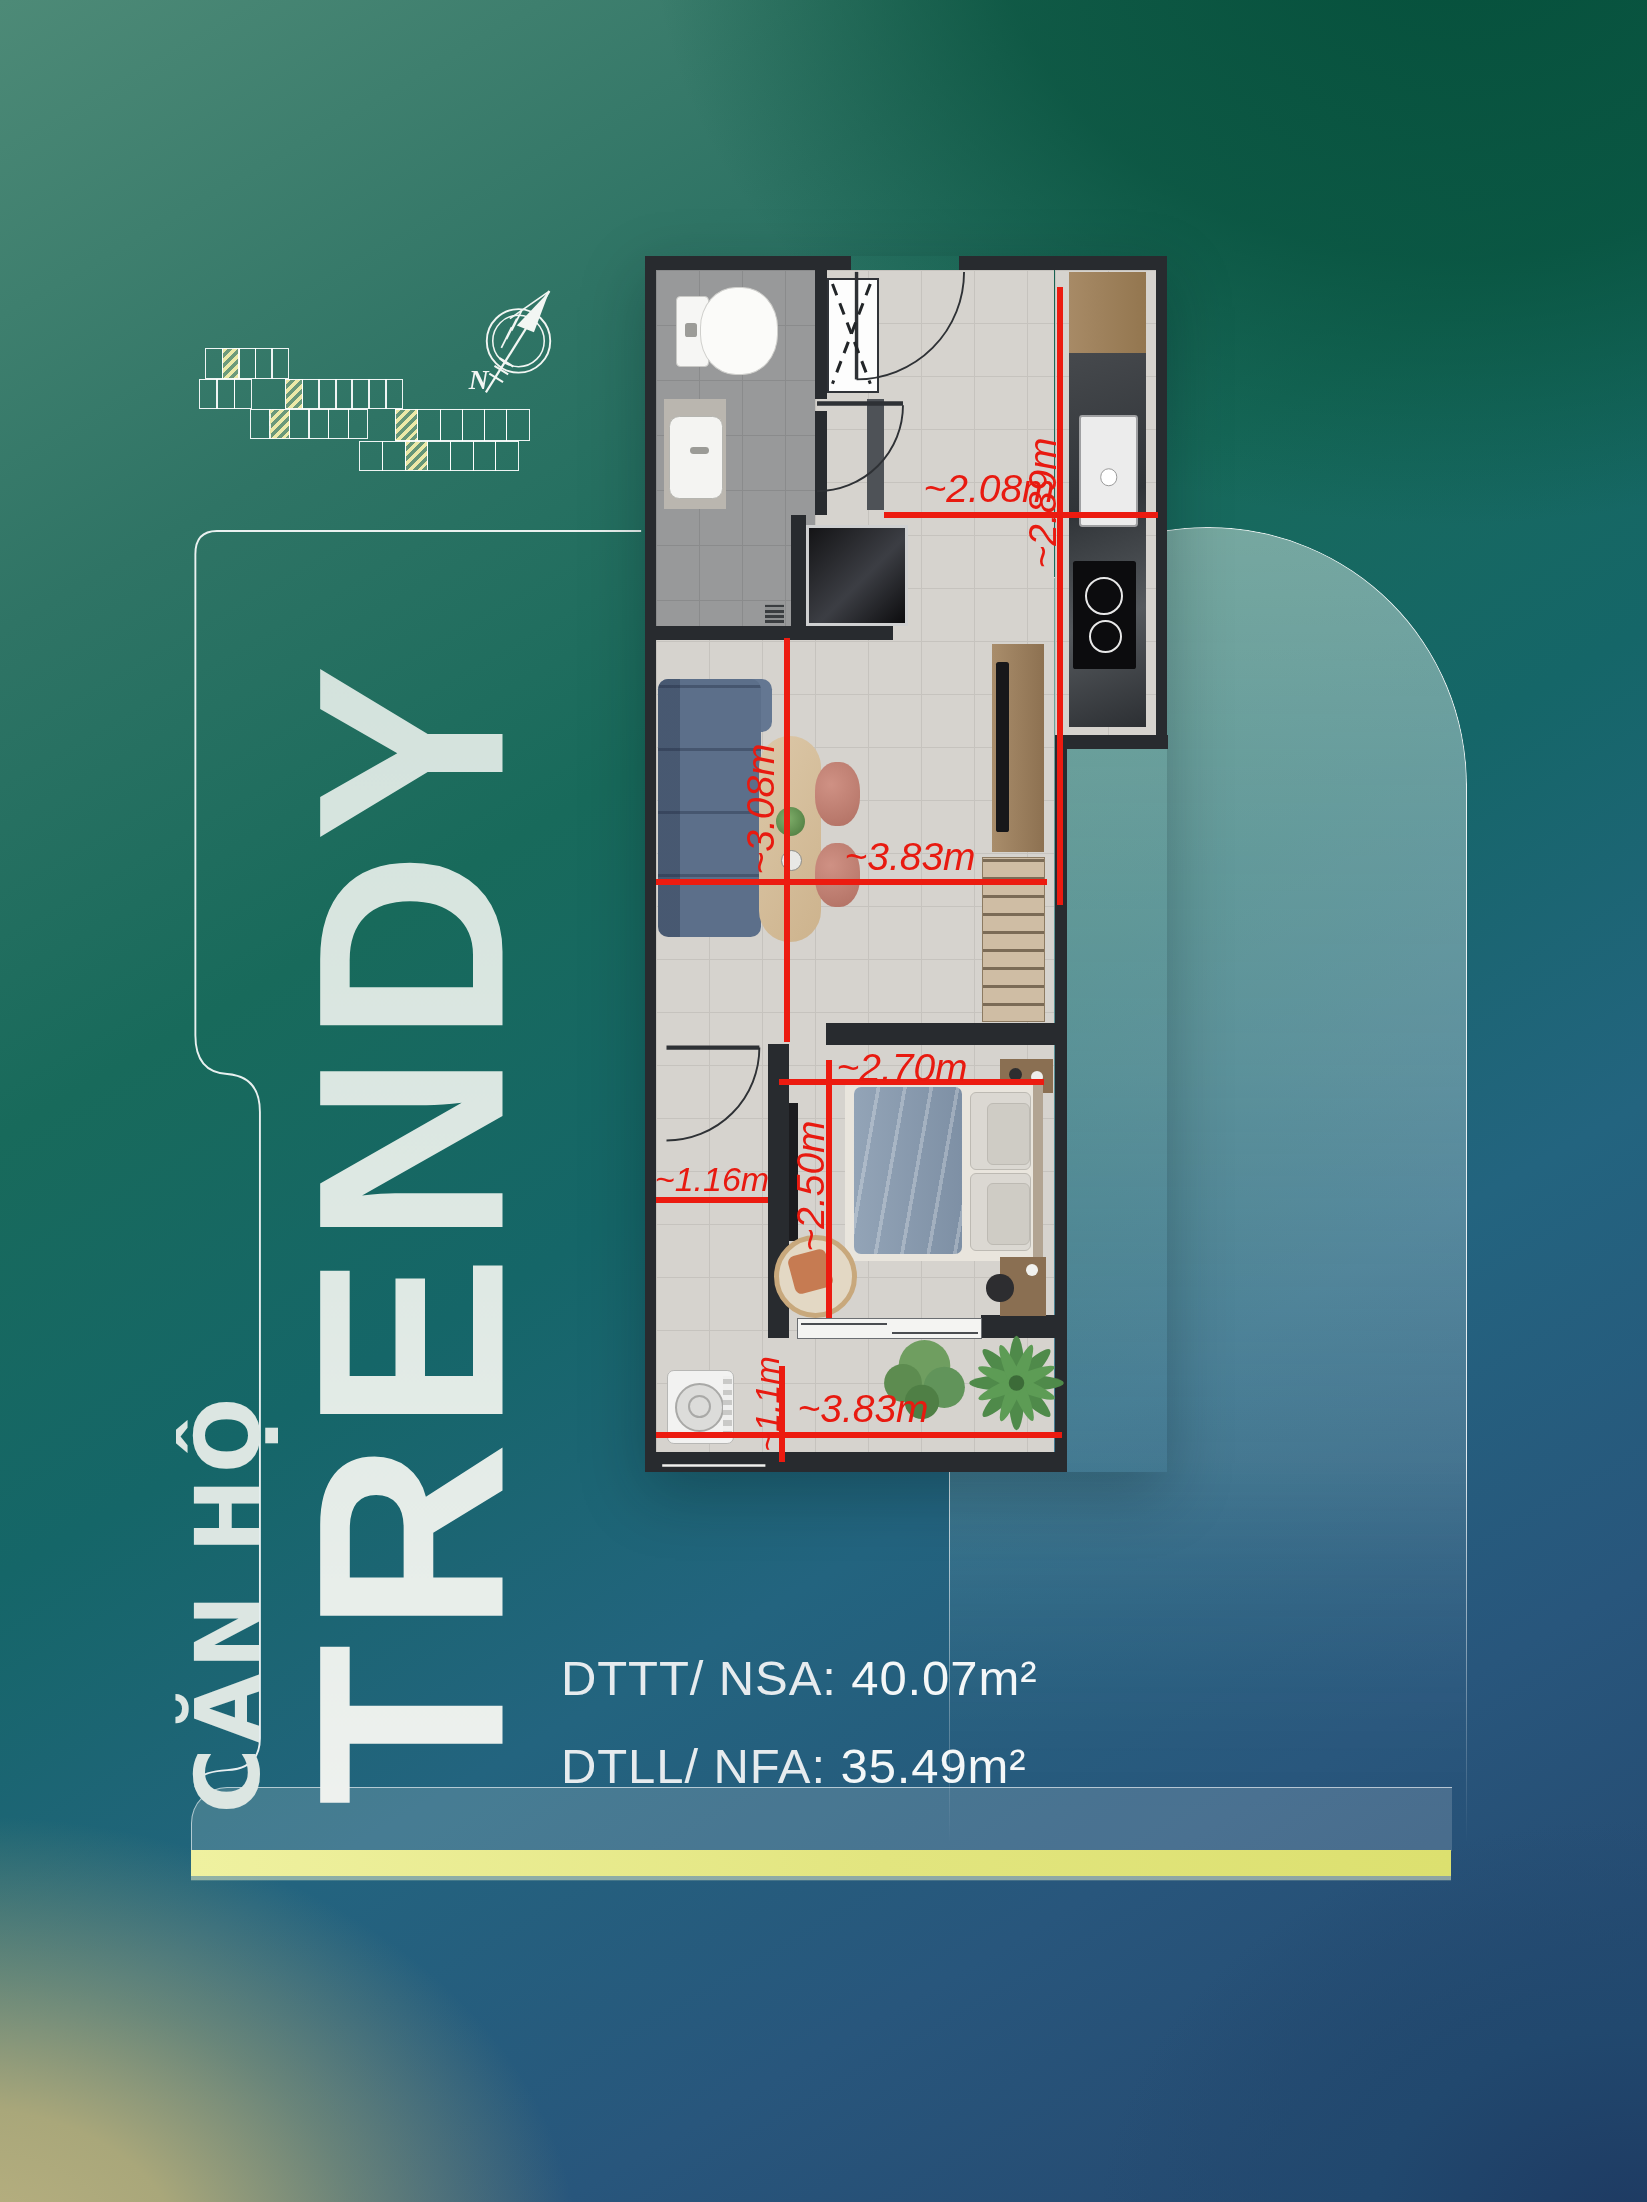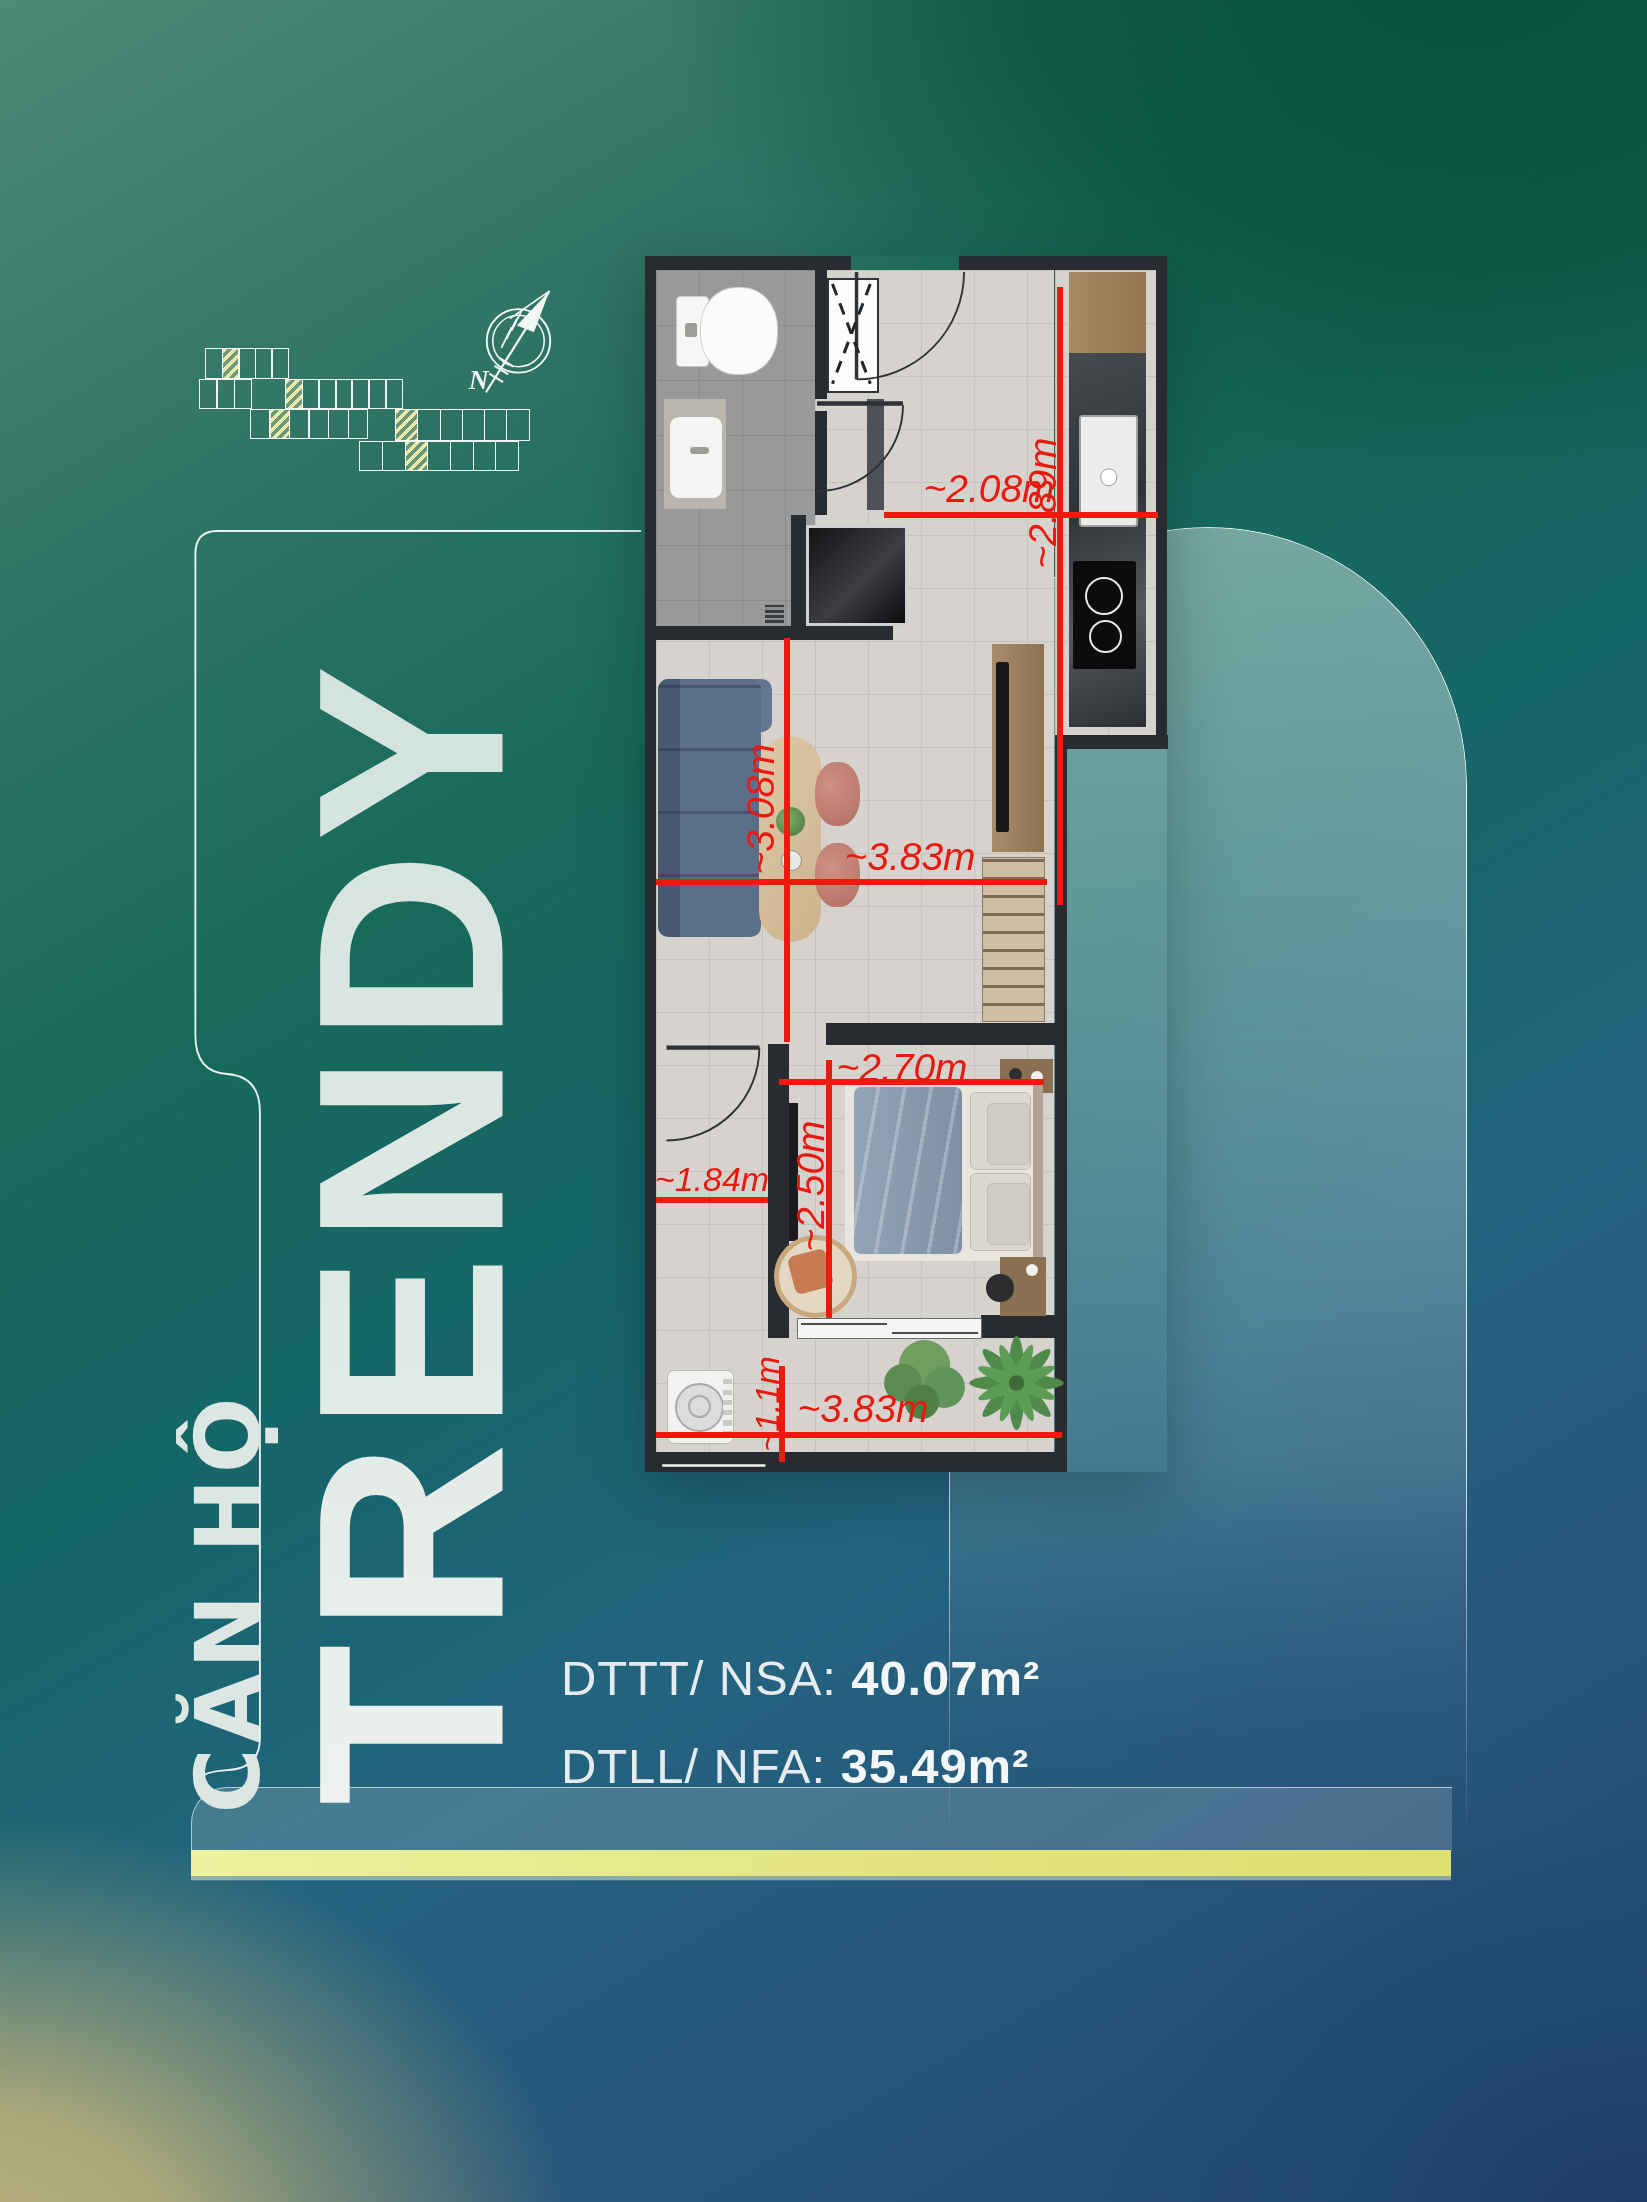--- a/index.html
+++ b/index.html
@@ -35,21 +35,21 @@
   .trendy{left:411px;top:1230px;transform:translate(-50%,-50%) rotate(-90deg);
     font-size:265px;font-weight:bold;letter-spacing:10.3px;line-height:1;white-space:nowrap;
     background:linear-gradient(to right,#eef1ee 0%,#dfe9e4 45%,#d3e2dc 100%);
     -webkit-background-clip:text;background-clip:text;color:transparent;}
   .canho{left:228px;top:1603px;transform:translate(-50%,-50%) rotate(-90deg);
     font-family:"DejaVu Sans","Liberation Sans",sans-serif;
     font-size:89px;font-weight:bold;letter-spacing:5.2px;line-height:1;white-space:nowrap;color:#dce6e2;}
 
   
   .arealine{left:561px;white-space:nowrap;color:#e6ebee;font-size:49px;letter-spacing:0.9px;}
-  .arealine b{color:#f4f7f8;font-weight:bold;}
+  .arealine b{color:#f4f7f8;font-weight:normal;}
 
   
   .plan{left:645px;top:256px;width:522px;height:1216px;box-shadow:0 20.6px 60px rgba(0,20,25,.28);}
   .wall{position:absolute;background:#282b2f;}
   .floor{position:absolute;background-color:#d6d3ce;
     background-image:linear-gradient(#c6c3be 1.3px,transparent 1.3px),linear-gradient(90deg,#c6c3be 1.3px,transparent 1.3px);
     background-size:53px 53px;}
   .bathfloor{position:absolute;background-color:#98999a;
     background-image:linear-gradient(#8a8b8c 1.3px,transparent 1.3px),linear-gradient(90deg,#8a8b8c 1.3px,transparent 1.3px);
     background-size:43px 55px;}
@@ -330,18 +330,18 @@
   <div class="dim" style="left:656px;top:1197px;width:112px;height:6px"></div>
   <div class="dim" style="left:779px;top:1366px;width:6px;height:96px"></div>
   <div class="dim" style="left:656px;top:1432px;width:406px;height:6px"></div>
 
   <div class="dimlabel rot" style="left:1043px;top:503px">~2.89m</div>
   <div class="dimlabel" style="left:989px;top:489px">~2.08m</div>
   <div class="dimlabel rot" style="left:761px;top:809px">~3.08m</div>
   <div class="dimlabel" style="left:910px;top:857px">~3.83m</div>
   <div class="dimlabel" style="left:902px;top:1068px">~2.70m</div>
   <div class="dimlabel rot" style="left:811px;top:1186px">~2.50m</div>
-  <div class="dimlabel sm" style="left:712px;top:1179px">~1.84m</div>
+  <div class="dimlabel sm" style="left:712px;top:1179px">~1.16m</div>
   <div class="dimlabel sm rot" style="left:767px;top:1404px">~1.1m</div>
   <div class="dimlabel" style="left:863px;top:1409px">~3.83m</div>
 
 </div>
 
 
 </body></html>

